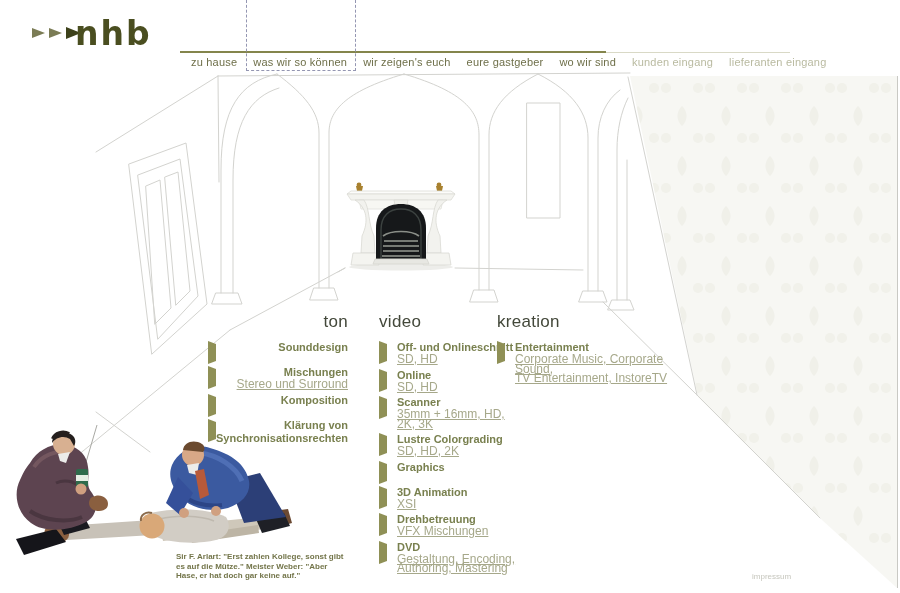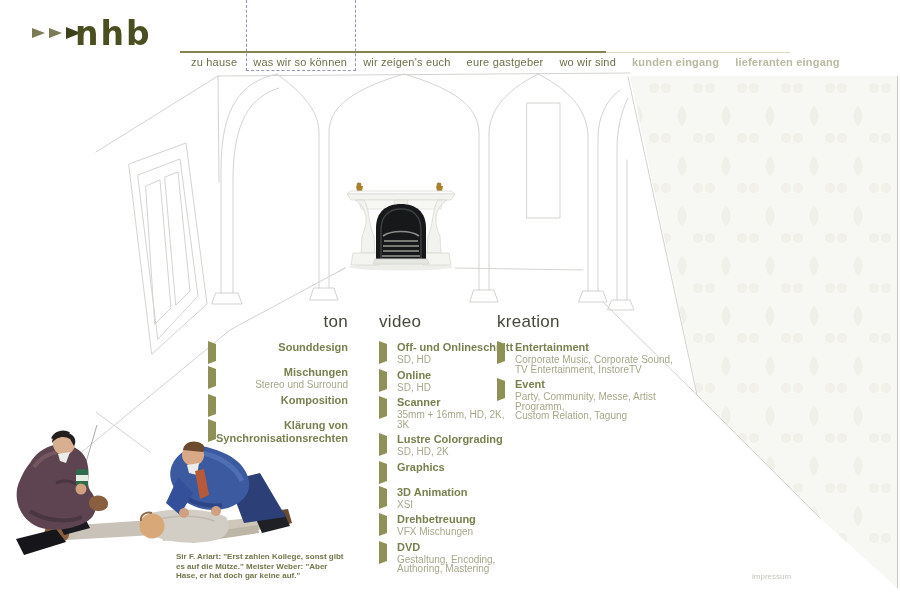--- a/index.html
+++ b/index.html
@@ -21,40 +21,40 @@
     font-family:"DejaVu Sans",sans-serif;font-weight:bold;font-size:33px;
     color:#4a4e20;letter-spacing:2px;
   }
   
   .nav-rule-dark{position:absolute;left:180px;top:51px;width:426px;height:2px;background:#84854c;}
   .nav-rule-light{position:absolute;left:606px;top:52px;width:184px;height:1px;background:#d9d9c6;}
   .nav{position:absolute;left:180px;top:56px;display:flex;gap:16px;white-space:nowrap;margin-left:11px;}
   .nav-item{
     position:relative;font-size:11px;color:#6e6f49;letter-spacing:0.2px;cursor:pointer;
   }
-  .nav-item.muted{color:#b9baa0;font-weight:bold;}
+  .nav-item.muted{color:#b9baa0;}
   .nav-item.boxed::before{
     content:'';position:absolute;left:-7px;right:-9px;top:-56px;bottom:-3px;
     border:1px dashed #9496b2;border-top:none;pointer-events:none;
   }
   
   .col{position:absolute;top:312px;}
   #col-ton{left:198px;width:150px;text-align:right;}
   #col-video{left:356px;width:140px;margin-left:23px;}
   #col-kreation{left:497px;width:190px;}
   .col-title{font-size:17px;color:#43483a;margin:0 0 9px 0;letter-spacing:0.3px;}
   .svc-item{display:flex;margin-bottom:4px;}
   .svc-bullet{flex:0 0 18px;padding-top:3px;}
   .svc-bullet .tri-s{width:0;height:0;border-top:3.5px solid transparent;border-bottom:3.5px solid transparent;border-left:8px solid #8f9056;}
   .svc-text{flex:1;}
   .svc-label{
     font-size:11px;font-weight:bold;color:#79804f;line-height:13px;
     white-space:pre-line;cursor:pointer;
   }
-  .svc-sub{font-size:10px;color:#a6a88a;line-height:9.5px;margin-top:1px;white-space:pre-line;}
+  .svc-sub{font-size:12px;color:#a6a88a;line-height:9.5px;margin-top:1px;white-space:pre-line;text-decoration:underline;}
   
   .caption{position:absolute;left:176px;top:552px;font-size:8px;line-height:9.5px;color:#73754a;font-weight:bold;}
   .impressum{position:absolute;left:752px;top:572px;font-size:8px;color:#c6c6bd;cursor:pointer;}
   
   #fireplace{position:absolute;left:345px;top:181px;width:112px;height:90px;}
   #slapstick{position:absolute;left:0px;top:423px;width:296px;height:140px;}
 </style>
 </head>
 <body>
 
@@ -266,28 +266,20 @@
     </div>
   </div>
 <div class="col" id="col-kreation">
     <div class="col-title">kreation</div>
     <div class="svc-item">
       <div class="svc-bullet"><span class="tri-s"></span></div>
       <div class="svc-text">
         <div class="svc-label">Entertainment</div>
         <div class="svc-sub">Corporate Music, Corporate Sound,
 TV Entertainment, InstoreTV</div>
-      </div>
-    </div>
-    <div class="svc-item">
-      <div class="svc-bullet"><span class="tri-s"></span></div>
-      <div class="svc-text">
-        <div class="svc-label">Event</div>
-        <div class="svc-sub">Party, Community, Messe, Artist Programm,
-Custom Relation, Tagung</div>
       </div>
     </div>
   </div>
 
 <div id="slapstick">
   <svg width="296" height="140" viewBox="0 0 296 140" xmlns="http://www.w3.org/2000/svg">
 
     <g>
       <polygon points="160,104 262,94 264,106 163,118" fill="#cfc8ba"></polygon>
       <polygon points="190,112 258,102 259,110 192,120" fill="#bdb5a5"></polygon>

